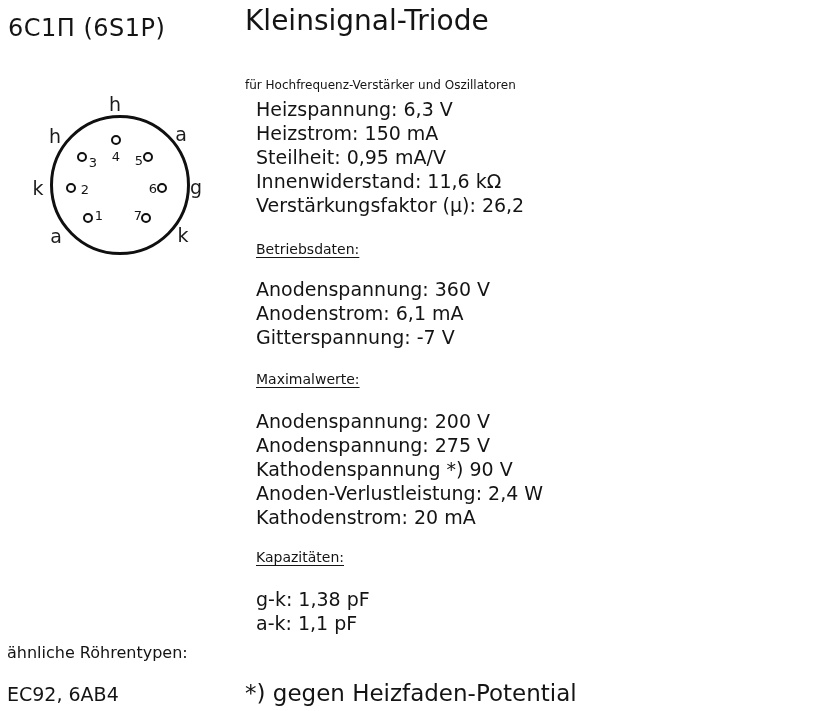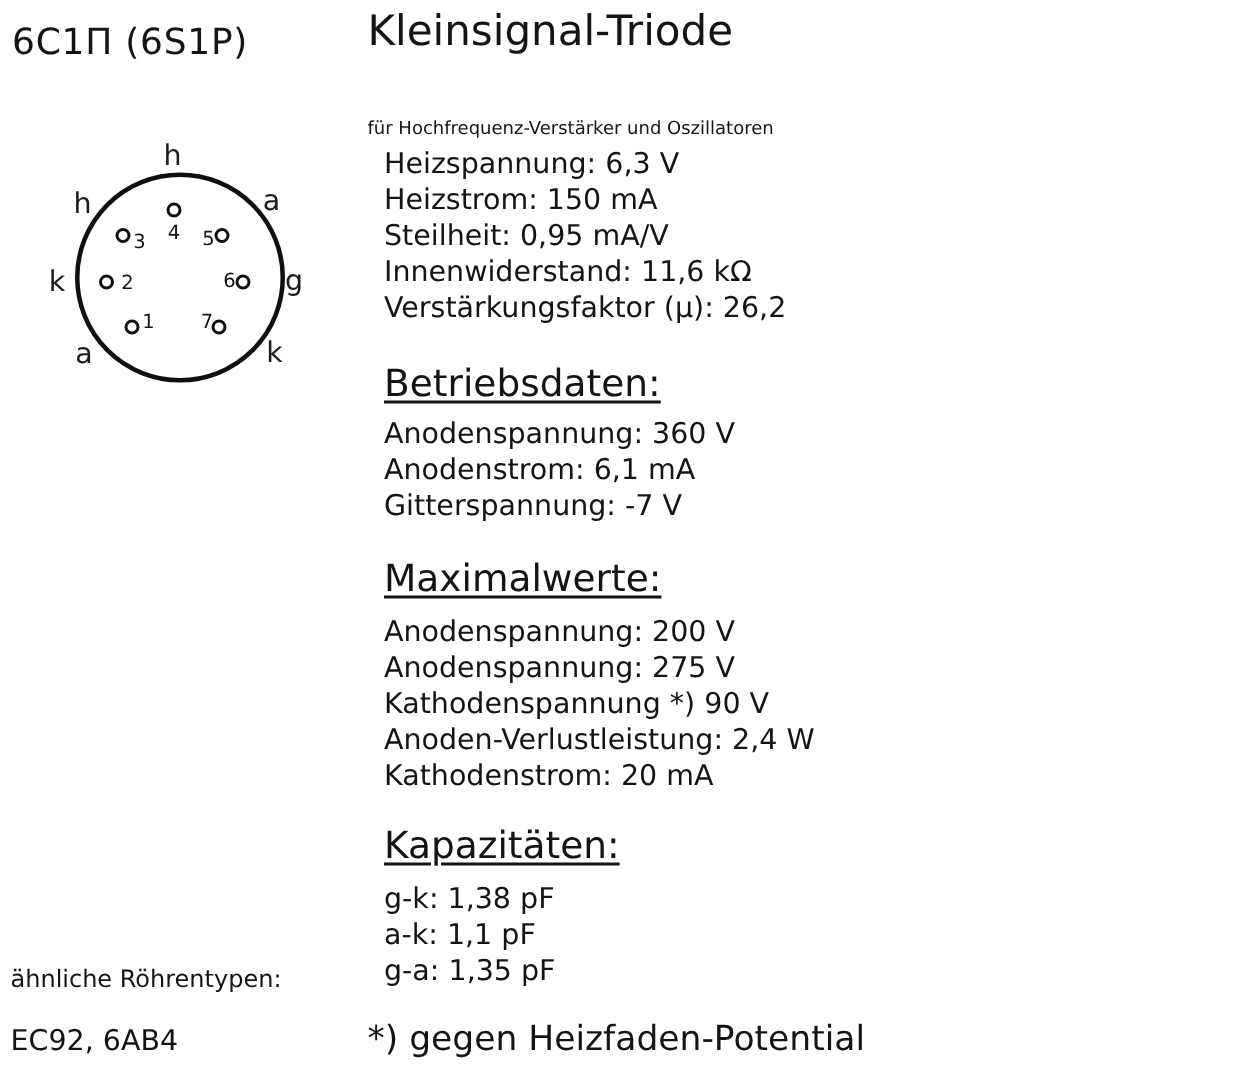--- a/index.html
+++ b/index.html
@@ -86,21 +86,21 @@
   .el-upper-right { left: 181px; top: 134px; }
   .el-left        { left: 38px;  top: 188px; }
   .el-right       { left: 196px; top: 187px; }
   .el-lower-left  { left: 56px;  top: 236px; }
   .el-lower-right { left: 183px; top: 235px; }
 
   
   .txtcol { left: 256px; font-size: 19px; }
   .txtline { height: 24px; line-height: 24px; white-space: nowrap; }
   .section-heading {
-    font-size: 25px;
+    font-size: 14px;
     text-decoration: underline;
     text-underline-offset: 3px;
     white-space: nowrap;
   }
   .specs-block     { top: 97px; }
   .betrieb-heading { top: 241px; }
   .betrieb-lines   { top: 277px; }
   .maximal-heading { top: 371px; }
   .maximal-lines   { top: 409px; }
   .kapaz-heading   { top: 549px; }
@@ -169,21 +169,20 @@
     <div class="txtline">Anodenspannung: 275 V</div>
     <div class="txtline">Kathodenspannung *) 90 V</div>
     <div class="txtline">Anoden-Verlustleistung: 2,4 W</div>
     <div class="txtline">Kathodenstrom: 20 mA</div>
   </div>
 
   <div class="abs txtcol section-heading kapaz-heading">Kapazitäten:</div>
   <div class="abs txtcol kapaz-lines">
     <div class="txtline">g-k: 1,38 pF</div>
     <div class="txtline">a-k: 1,1 pF</div>
-    <div class="txtline">g-a: 1,35 pF</div>
   </div>
 
   <div class="abs footnote">*) gegen Heizfaden-Potential</div>
 
   <div class="abs similar-label">ähnliche Röhrentypen:</div>
   <div class="abs similar-value">EC92, 6AB4</div>
 
 </div>
 
 </body></html>

